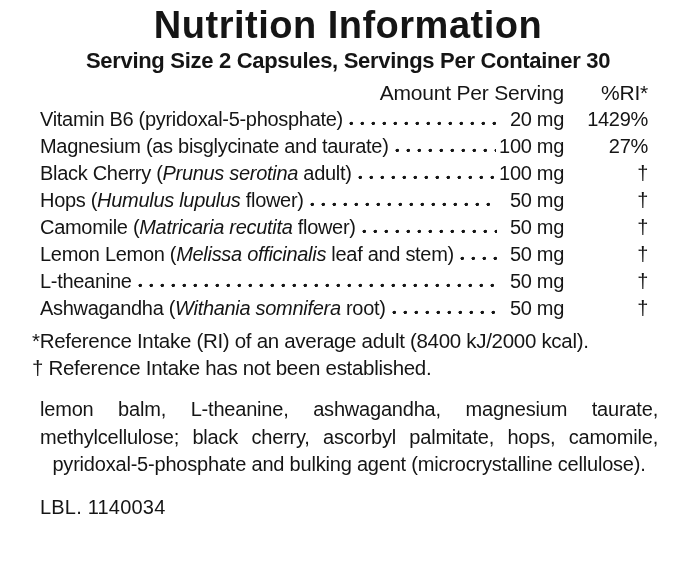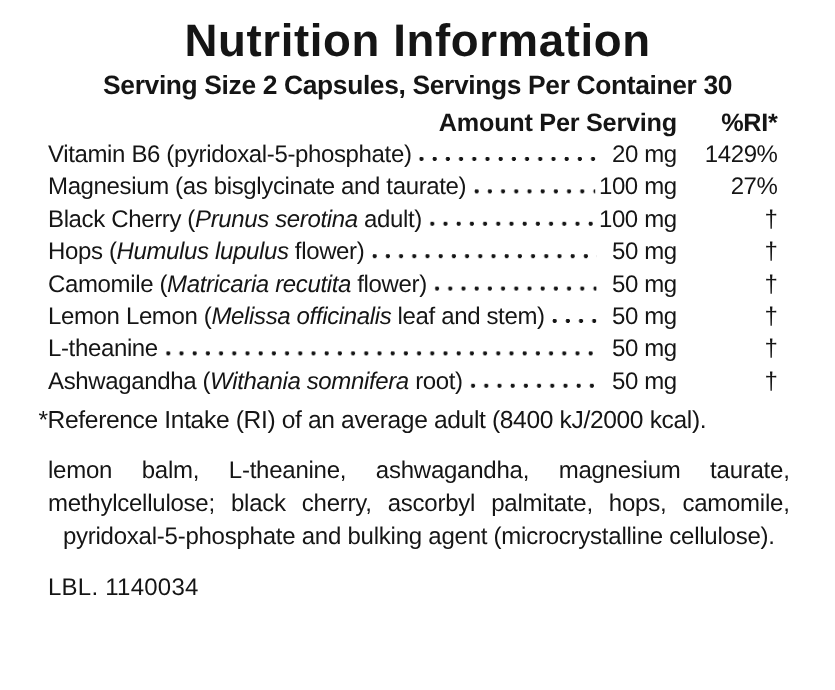--- a/index.html
+++ b/index.html
@@ -7,21 +7,21 @@
   html, body { background: var(--bg); }
   body {
     width: 696px; height: 575px;
     font-family: "Liberation Sans", sans-serif;
     color: var(--ink);
     overflow: hidden;
   }
   .label {
     width: 696px; height: 575px;
     background: var(--bg);
-    padding-top: 13px;
+    padding-top: 3px;
   }
   .title {
     text-align: center;
     font-size: 38px;
     font-weight: bold;
     line-height: 44px;
     letter-spacing: 0.5px;
   }
   .subtitle {
     text-align: center;
@@ -30,21 +30,21 @@
     line-height: 27px;
     letter-spacing: -0.3px;
   }
   .facts {
     margin: 5px 48px 0 40px;
   }
   .header-row {
     display: flex;
     justify-content: flex-end;
     align-items: baseline;
-    font-weight: bold;
+    font-weight: normal;
     font-size: 21px;
     line-height: 27px;
     letter-spacing: -0.2px;
   }
   .header-amt { text-align: right; white-space: nowrap; }
   .header-ri { width: 84px; text-align: right; white-space: nowrap; }
   .row {
     display: flex;
     align-items: baseline;
     font-size: 20px;
@@ -149,20 +149,21 @@
           <span class="name"><span>Ashwagandha (</span><span class="it">Withania somnifera</span><span> root)</span></span>
           <span class="leader"></span>
           <span class="amt">50 mg</span>
           <span class="ri">†</span>
         </div>
       </div>
   </div>
 
   <div class="footnotes">
     <div>*Reference Intake (RI) of an average adult (8400 kJ/2000 kcal).</div>
+    <div>† Reference Intake has not been established.</div>
   </div>
 
   <div class="ingredients">
     <div class="jline">lemon balm, L-theanine, ashwagandha, magnesium taurate,</div>
     <div class="jline">methylcellulose; black cherry, ascorbyl palmitate, hops, camomile,</div>
     <div class="lline">pyridoxal-5-phosphate and bulking agent (microcrystalline cellulose).</div>
   </div>
 
   <div class="lbl-code">LBL. 1140034</div>
 

